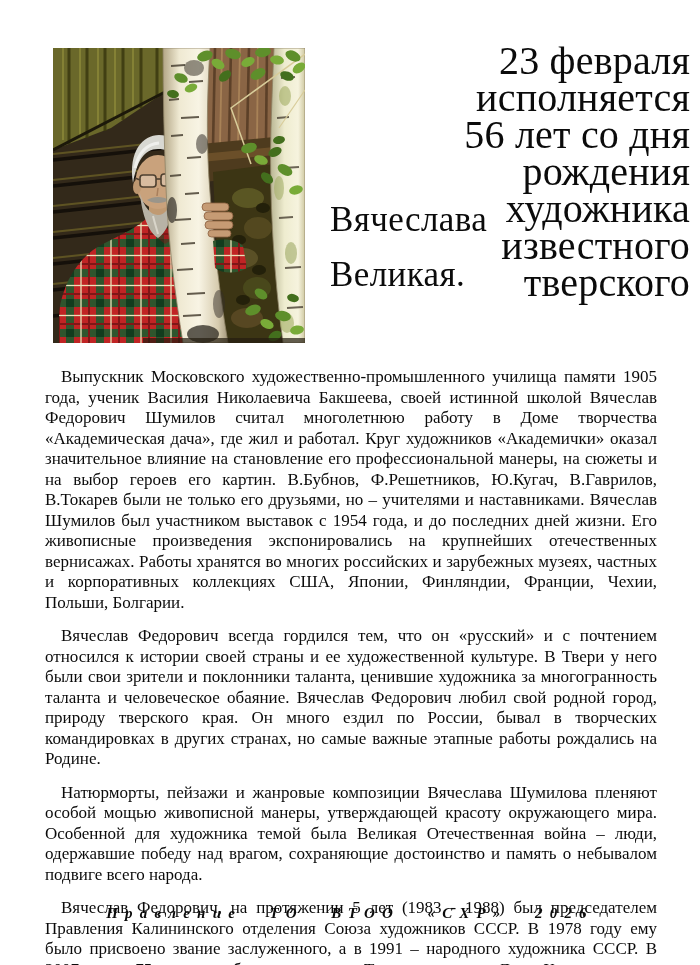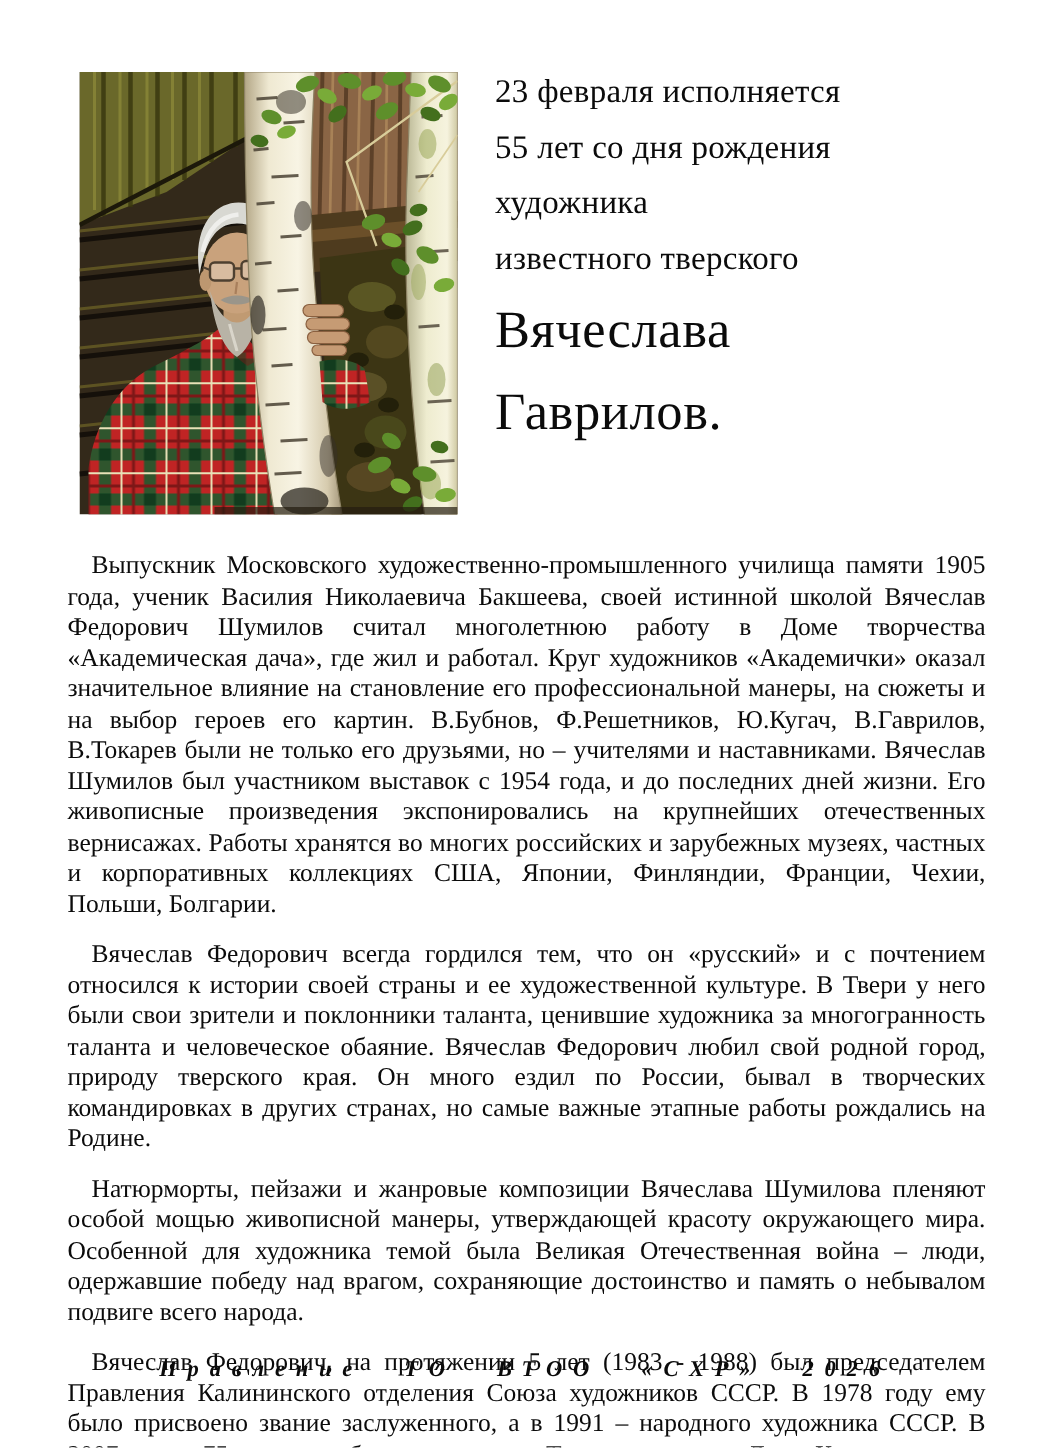--- a/index.html
+++ b/index.html
@@ -14,21 +14,21 @@
   .page { position: absolute; inset: 0; }
 
   .photo {
     position: absolute; left: 53px; top: 48px;
     width: 252px; height: 295px;
   }
   .photo svg { display: block; width: 252px; height: 295px; }
 
   .intro {
     position: absolute; left: 330px; top: 42px; width: 360px;
-    font-size: 22px; line-height: 37px; letter-spacing: 0.2px;
+    font-size: 40px; line-height: 37px; letter-spacing: 0.2px; text-align: right;
   }
   .name {
     position: absolute; left: 330px; top: 192px; width: 360px;
     font-size: 35px; line-height: 55px; letter-spacing: 0.4px;
   }
 
   .body-text {
     position: absolute; left: 45px; top: 367px; width: 612px;
     font-size: 17px; line-height: 20.5px;
     text-align: justify;
@@ -261,28 +261,28 @@
           <ellipse cx="240" cy="250" rx="6" ry="4" transform="rotate(15 240 250)"></ellipse>
         </g>
       </g>
 
       <rect x="90" y="290" width="162" height="5" fill="#241c10" opacity="0.7"></rect>
     </svg>
   </div>
 
   <div class="intro">
     <div>23 февраля исполняется</div>
-    <div>55 лет со дня рождения</div>
+    <div>56 лет со дня рождения</div>
     <div>художника</div>
     <div>известного тверского</div>
   </div>
 
   <div class="name">
     <div>Вячеслава</div>
-    <div>Гаврилов.</div>
+    <div>Великая.</div>
   </div>
 
   <div class="body-text">
     <p>Выпускник Московского художественно-промышленного училища памяти 1905 года, ученик Василия Николаевича Бакшеева, своей истинной школой Вячеслав Федорович Шумилов считал многолетнюю работу в Доме творчества «Академическая дача», где жил и работал. Круг художников «Академички» оказал значительное влияние на становление его профессиональной манеры, на сюжеты и на выбор героев его картин. В.Бубнов, Ф.Решетников, Ю.Кугач, В.Гаврилов, В.Токарев были не только его друзьями, но – учителями и наставниками. Вячеслав Шумилов был участником выставок с 1954 года, и до последних дней жизни. Его живописные произведения экспонировались на крупнейших отечественных вернисажах. Работы хранятся во многих российских и зарубежных музеях, частных и корпоративных коллекциях США, Японии, Финляндии, Франции, Чехии, Польши, Болгарии.</p>
     <p>Вячеслав Федорович всегда гордился тем, что он «русский» и с почтением относился к истории своей страны и ее художественной культуре. В Твери у него были свои зрители и поклонники таланта, ценившие художника за многогранность таланта и человеческое обаяние. Вячеслав Федорович любил свой родной город, природу тверского края. Он много ездил по России, бывал в творческих командировках в других странах, но самые важные этапные работы рождались на Родине.</p>
     <p>Натюрморты, пейзажи и жанровые композиции Вячеслава Шумилова пленяют особой мощью живописной манеры, утверждающей красоту окружающего мира. Особенной для художника темой была Великая Отечественная война – люди, одержавшие победу над врагом, сохраняющие достоинство и память о небывалом подвиге всего народа.</p>
     <p>Вячеслав Федорович, на протяжении 5 лет (1983 - 1988) был председателем Правления Калининского отделения Союза художников СССР. В 1978 году ему было присвоено звание заслуженного, а в 1991 – народного художника СССР. В 2007, в год 75-летнего юбилея мастера, в Твери, на здании Дома Художника, где находилась его творческая мастерская, была установлена мемориальная доска, напоминающая о многолетнем служении искусству этого незаурядного художника.</p>
   </div>
 
   <div class="footer">Правление ТО ВТОО «СХР» 2026</div>

